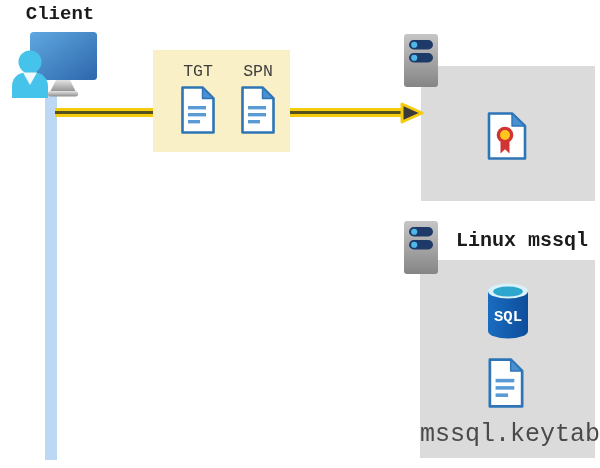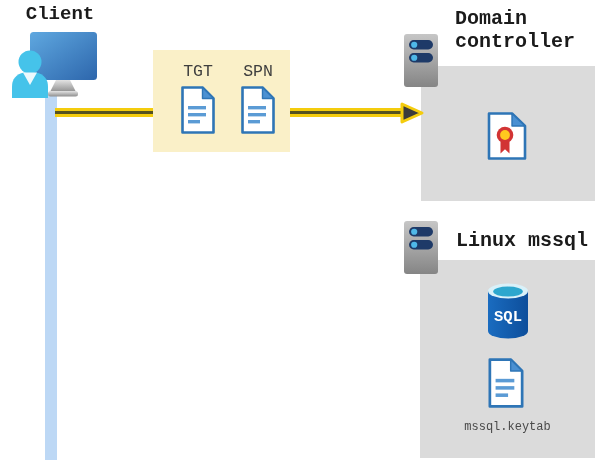--- a/index.html
+++ b/index.html
@@ -10,21 +10,21 @@
   .abs{position:absolute;}
   .title{font-weight:700;color:#1b1b1b;font-size:19px;line-height:23px;}
   .panel{background:#dbdbdb;}
   .ticket-box{background:#faf0c8;z-index:4;}
   .ticket-label{font-size:16.5px;color:#3e3e3e;text-align:center;line-height:20px;}
   .shaft{
     background:linear-gradient(to bottom,#f4cc0d 0 3px,#55521f 3px 6px,#f4cc0d 6px 9px);
     z-index:2;
   }
   .client-line{background:#bdd8f5;z-index:1;}
-  .keytab{font-size:12px;color:#4a4a4a;text-align:center;}
+  .keytab{font-size:25px;color:#4a4a4a;text-align:center;}
   svg{display:block;}
   .z5{z-index:5;}
   .z3{z-index:3;}
 </style>
 </head>
 <body>
 
 <div id="canvas">
 
   <svg width="0" height="0" aria-hidden="true">
@@ -89,21 +89,20 @@
         <path d="M22.5 1.5 V12.5 H33.5 Z" fill="#4a90d2" stroke="#2e75b6" stroke-width="1.4" stroke-linejoin="round"></path>
         <rect x="8" y="20" width="18" height="3.4" fill="#5b9bd5"></rect>
         <rect x="8" y="27" width="18" height="3.4" fill="#5b9bd5"></rect>
         <rect x="8" y="34" width="12" height="3.4" fill="#5b9bd5"></rect>
       </svg>
     </div>
   </div>
 
   <div class="abs panel" style="left:421px;top:66px;width:174px;height:135px;"></div>
 
-  <div class="abs title" style="left:455px;top:7px;width:120px;font-size:20px;">Domain controller</div>
 
   <svg class="abs z5" style="left:403px;top:33px;" width="36" height="55" viewBox="0 0 36 55">
     <rect x="1" y="1" width="34" height="53" rx="3" fill="url(#srvg)"></rect>
     <rect x="6" y="7" width="24" height="9.5" rx="4.75" fill="#1e3a68"></rect>
     <circle cx="11.2" cy="11.75" r="3.1" fill="#4fb8e8"></circle>
     <rect x="6" y="20" width="24" height="9.5" rx="4.75" fill="#1e3a68"></rect>
     <circle cx="11.2" cy="24.75" r="3.1" fill="#4fb8e8"></circle>
   </svg>
 
   <svg class="abs z3" style="left:487px;top:112px;" width="40" height="48" viewBox="0 0 40 48">

